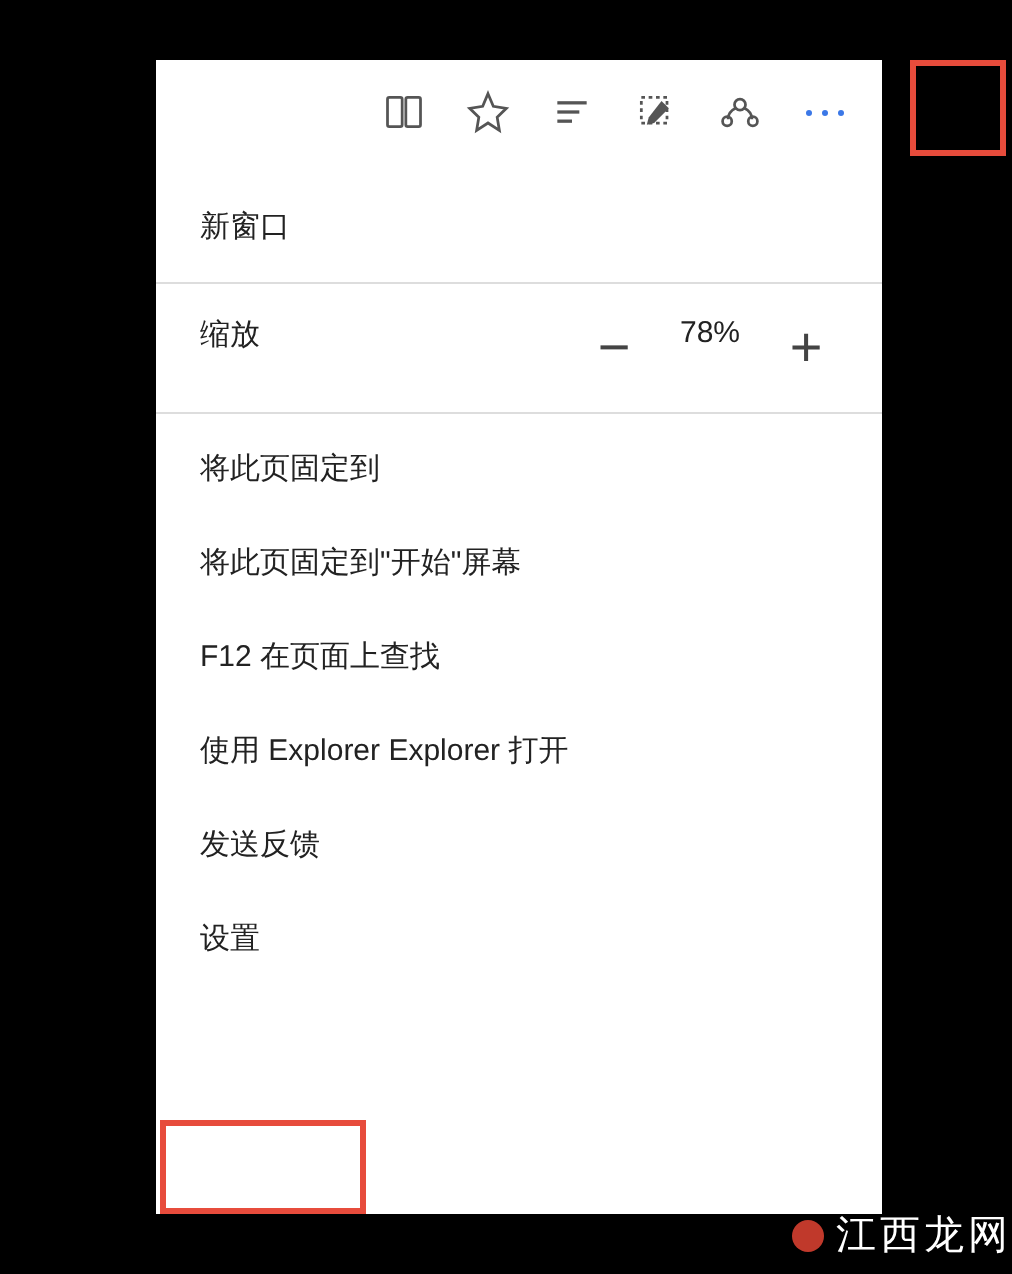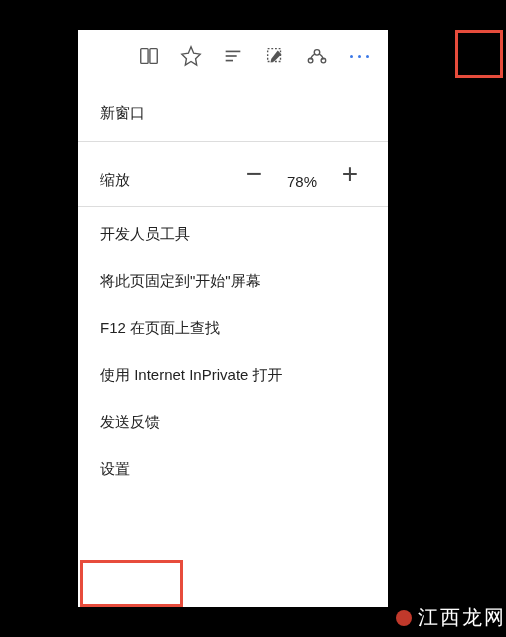--- a/index.html
+++ b/index.html
@@ -12,21 +12,21 @@
       width: 506px;
       height: 637px;
       font-family: "Microsoft YaHei", "Segoe UI", sans-serif;
       position: relative;
       overflow: hidden;
     }
     .window {
       position: absolute;
       left: 78px;
       top: 30px;
-      width: 310px;
+      width: 363px;
       height: 577px;
       background: #fff;
     }
     .toolbar {
       height: 52px;
       display: flex;
       align-items: center;
       justify-content: flex-end;
       padding-right: 8px;
       gap: 0;
@@ -68,21 +68,21 @@
       color: #222;
       cursor: pointer;
     }
     .menu-divider {
       height: 1px;
       background: #ddd;
       margin: 4px 0;
     }
     .zoom-row {
       display: flex;
-      align-items: flex-end;
+      align-items: flex-start;
       padding: 12px 22px;
       gap: 10px;
     }
     .zoom-label {
       flex: 1;
       font-size: 15px;
       color: #222;
     }
     .zoom-btn {
       width: 32px;
@@ -190,24 +190,24 @@
   <div class="menu">
     <div class="menu-item">新窗口</div>
     <div class="menu-divider"></div>
     <div class="zoom-row">
       <span class="zoom-label">缩放</span>
       <span class="zoom-btn">−</span>
       <span class="zoom-value">78%</span>
       <span class="zoom-btn">+</span>
     </div>
     <div class="menu-divider"></div>
-    <div class="menu-item">开发人员工具</div>
+    <div class="menu-item">将此页固定到</div>
     <div class="menu-item">将此页固定到"开始"屏幕</div>
     <div class="menu-item">F12 在页面上查找</div>
-    <div class="menu-item">使用 Internet InPrivate 打开</div>
+    <div class="menu-item">使用 Explorer Explorer 打开</div>
     <div class="menu-item">发送反馈</div>
     <div class="menu-item">设置</div>
   </div>
 
 </div>
 
 <div class="highlight-more"></div>
 <div class="highlight-settings"></div>
 
 <div class="watermark">

